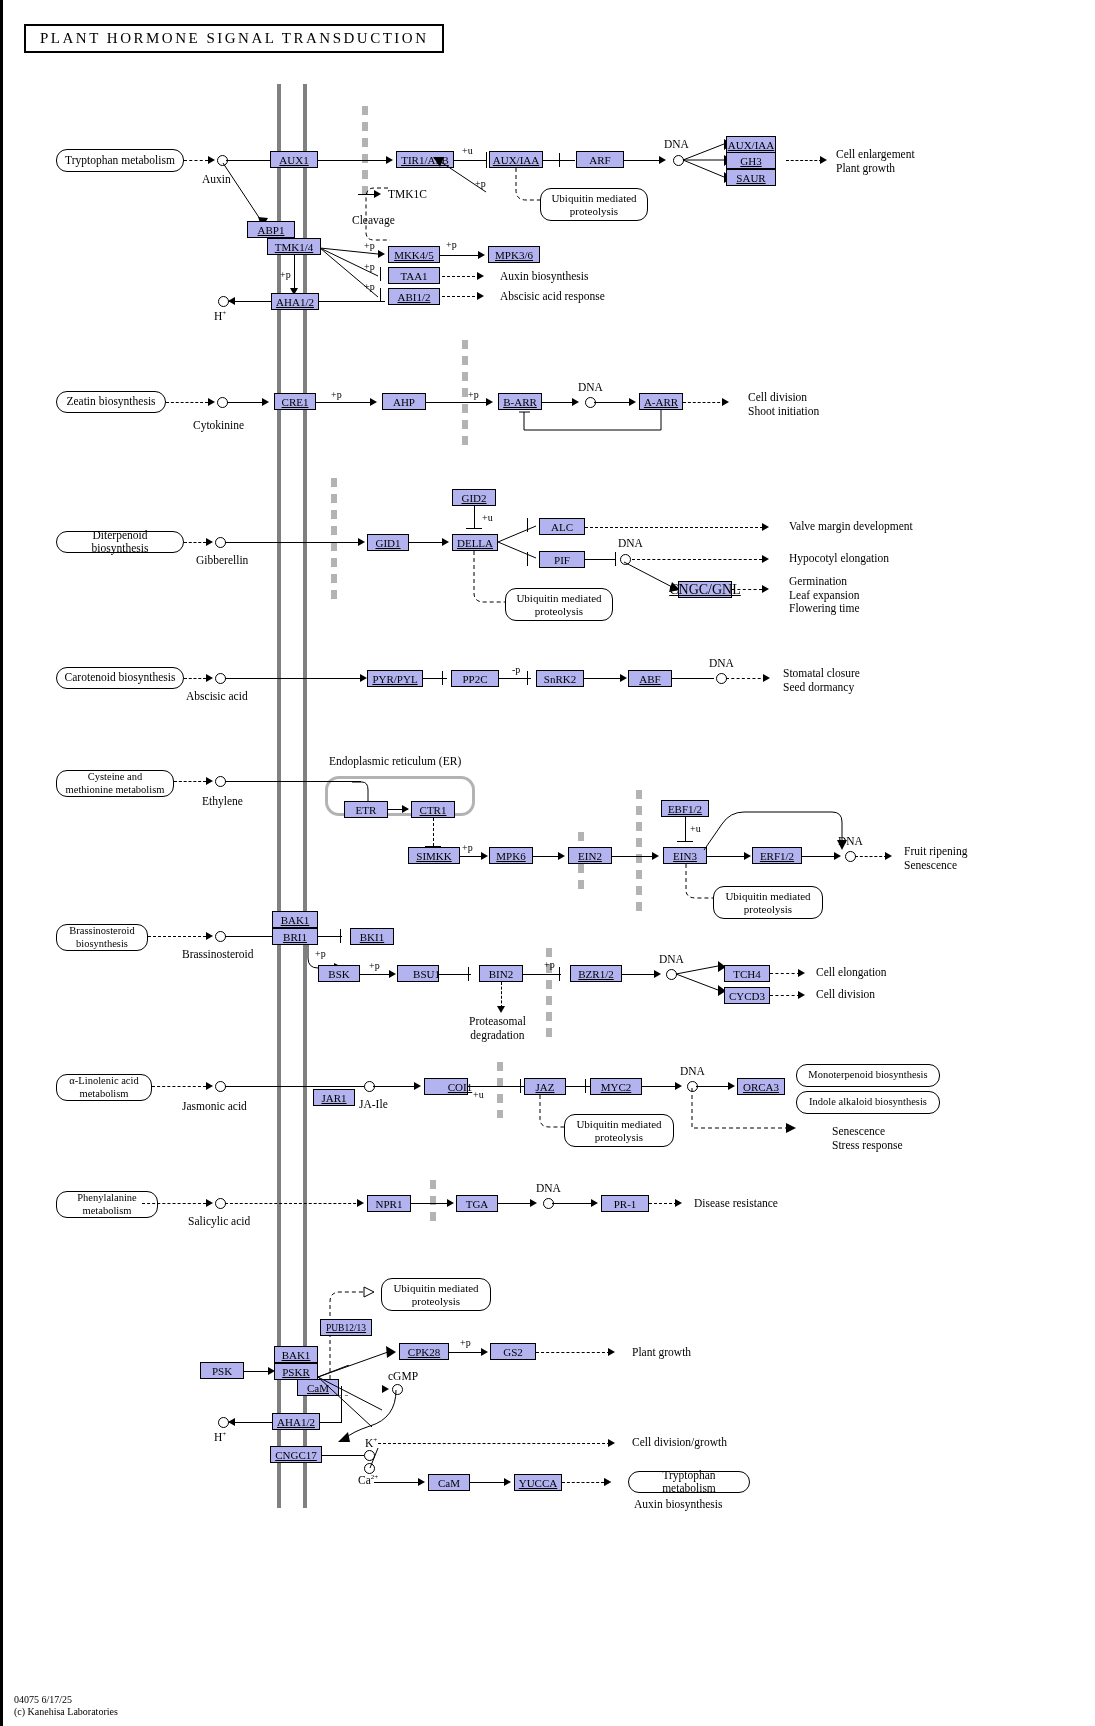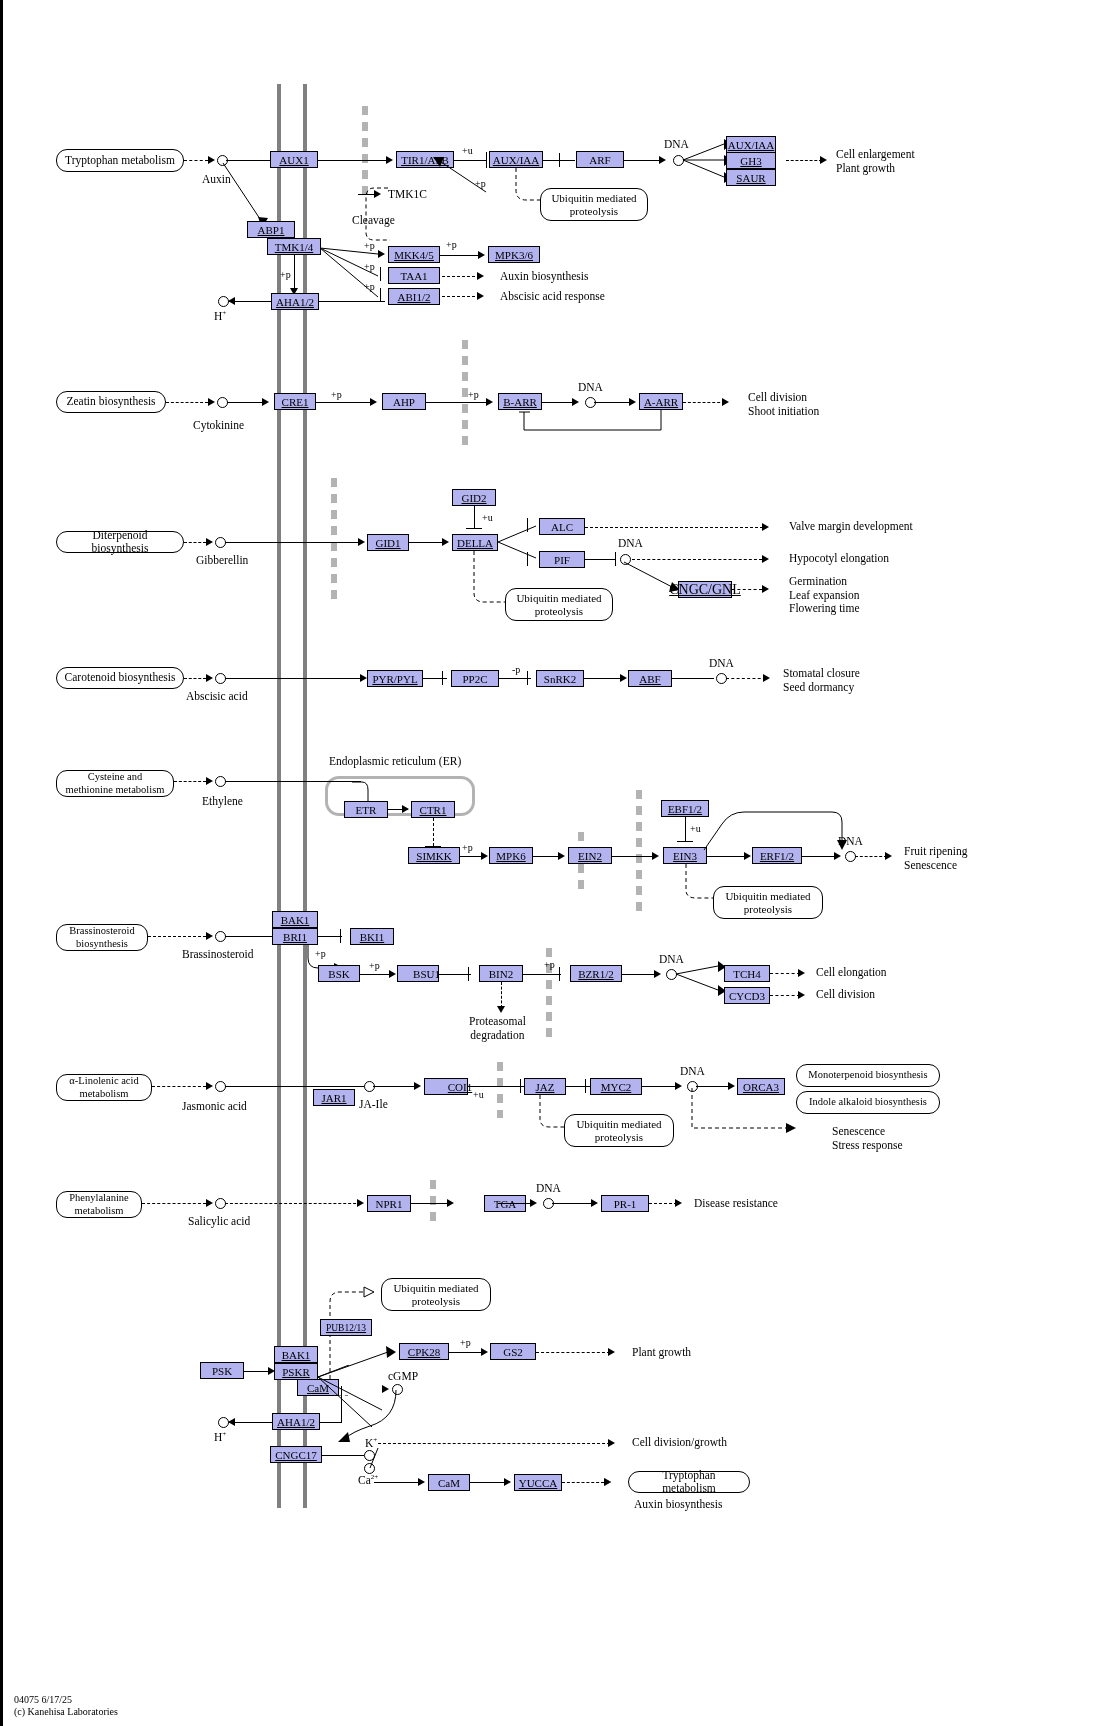--- a/index.html
+++ b/index.html
@@ -67,20 +67,21 @@
 
   
   .foot{position:absolute;font-family:"Liberation Serif",serif;font-size:10px;color:#000;line-height:1.25;}
 </style>
 </head>
 <body>
 
 <div id="page">
   <div class="brd-l"></div>
 
+  <div class="title-box" style="left:24px;top:24px;">PLANT  HORMONE  SIGNAL  TRANSDUCTION</div>
 
   <div class="memb" style="left:277px;top:84px;height:1424px;"></div>
   <div class="memb" style="left:303px;top:84px;height:1424px;"></div>
 
   <div class="nmemb" style="left:362px;top:106px;height:90px;"></div>
   <div class="nmemb" style="left:462px;top:340px;height:110px;"></div>
   <div class="nmemb" style="left:331px;top:478px;height:128px;"></div>
   <div class="nmemb" style="left:578px;top:832px;height:60px;"></div>
   <div class="nmemb" style="left:636px;top:790px;height:122px;"></div>
   <div class="nmemb" style="left:546px;top:948px;height:92px;"></div>
@@ -564,34 +565,34 @@
   <div class="txt" style="left:832px;top:1125px;">Senescence
 Stress response</div>
 
   <svg style="position:absolute;left:534px;top:1095px;width:80px;height:40px;">
     <path d="M6 0 L6 24 Q6 32 16 32 L46 32" stroke="#000" stroke-width="1" fill="none" stroke-dasharray="4,3"></path>
     <polygon points="46,27 46,37 56,32" fill="#fff" stroke="#000" stroke-width="1"></polygon>
   </svg>
   <div class="mbox" style="left:564px;top:1114px;width:110px;height:33px;font-size:11px;">Ubiquitin mediated
 proteolysis</div>
 
-  <div class="mbox" style="left:56px;top:1191px;width:86px;height:27px;font-size:10.5px;">Phenylalanine
+  <div class="mbox" style="left:56px;top:1191px;width:102px;height:27px;font-size:10.5px;">Phenylalanine
 metabolism</div>
   <div class="hl d" style="left:142px;top:1203px;width:64px;"></div>
   <div class="tri-o" style="left:206px;top:1199px;"></div>
   <div class="circ" style="left:215px;top:1198px;"></div>
   <div class="txt" style="left:188px;top:1215px;">Salicylic acid</div>
   <div class="hl d" style="left:225px;top:1203px;width:136px;"></div>
   <div class="ah" style="left:357px;top:1199px;"></div>
   <div class="gbox nound" style="left:367px;top:1195px;width:44px;">
       <span>NPR1</span>
     </div>
   <div class="hl" style="left:411px;top:1203px;width:40px;"></div>
   <div class="ah" style="left:447px;top:1199px;"></div>
-  <div class="gbox nound" style="left:456px;top:1195px;width:42px;margin-left:28px;">
+  <div class="gbox nound" style="left:456px;top:1195px;width:42px;">
       <span>TGA</span>
     </div>
   <div class="hl" style="left:498px;top:1203px;width:36px;"></div>
   <div class="ah" style="left:530px;top:1199px;"></div>
   <div class="circ" style="left:543px;top:1198px;"></div>
   <div class="txt" style="left:536px;top:1182px;">DNA</div>
   <div class="hl" style="left:552px;top:1203px;width:44px;"></div>
   <div class="ah" style="left:591px;top:1199px;"></div>
   <div class="gbox nound" style="left:601px;top:1195px;width:48px;">
       <span>PR-1</span>

